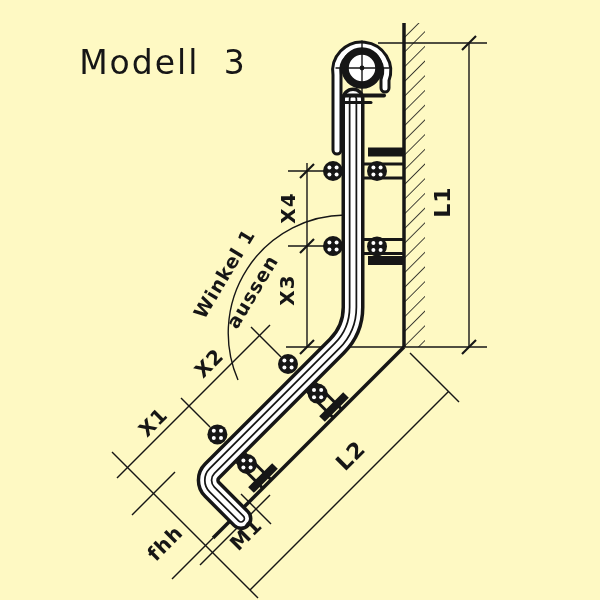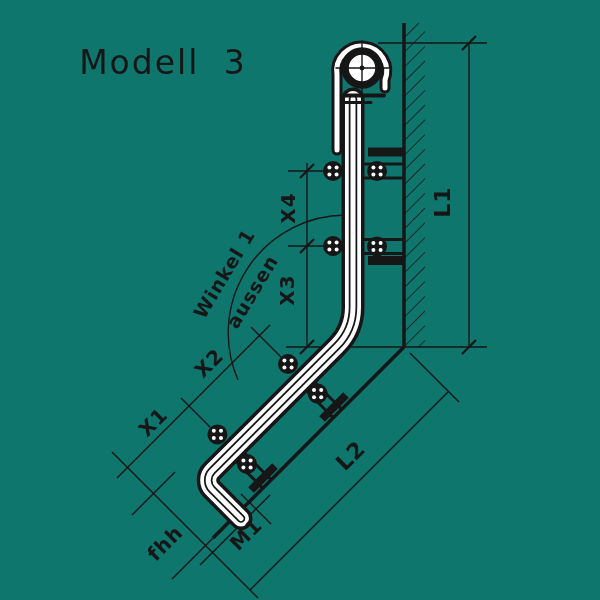--- a/index.html
+++ b/index.html
@@ -1,16 +1,16 @@
 <!DOCTYPE html>
 <html><head>
 <meta charset="utf-8">
 <style>
   html,body{margin:0;padding:0;background:#fff;}
-  .frame{position:relative;width:600px;height:600px;background:#0f766e;overflow:hidden;
+  .frame{position:relative;width:600px;height:600px;background:#fef9c3;overflow:hidden;
          font-family:"DejaVu Sans","Liberation Sans",sans-serif;}
   svg{position:absolute;inset:0;display:block;}
   text{fill:#161616;}
   .dim-label{font-size:20px;font-weight:bold;letter-spacing:1px;}
   .dim-label-lg{font-size:22px;font-weight:bold;letter-spacing:1px;}
   .angle-label{font-size:19px;font-weight:bold;letter-spacing:1px;}
   .title-label{font-size:33px;font-weight:500;letter-spacing:2px;word-spacing:12px;}
 </style>
 </head>
 <body>

